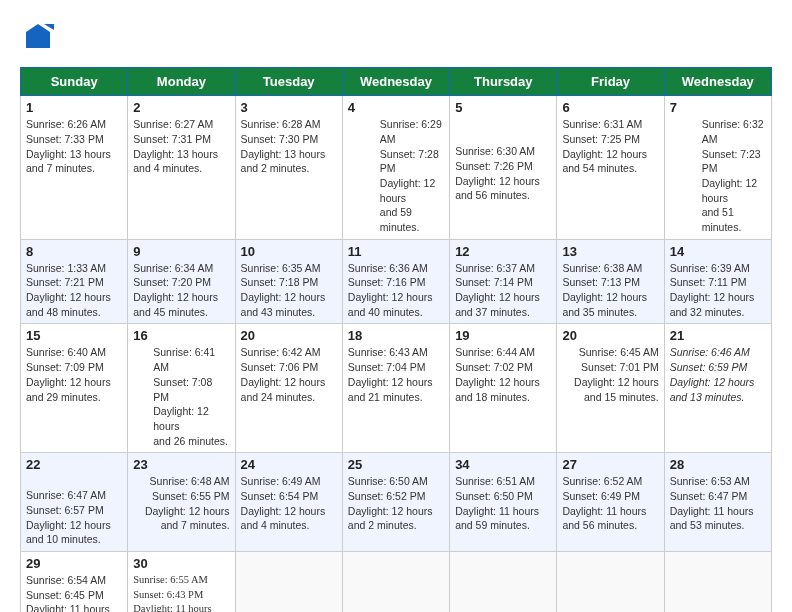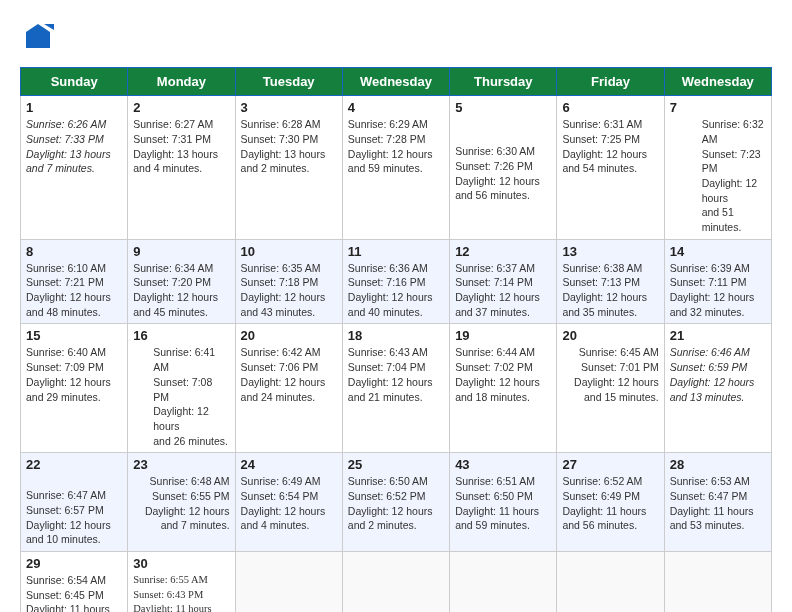--- a/index.html
+++ b/index.html
@@ -120,42 +120,42 @@
         <th>Wednesday</th>
         <th>Thursday</th>
         <th>Friday</th>
         <th>Wednesday</th>
       </tr>
   </thead>
   <tbody id="calendar-body">
       <tr>
         <td>
           <span class="day-number">1</span>
-          <div class="day-info" style="white-space: pre-line; font-style: italic;">Sunrise: 6:26 AM
+          <div class="day-info" style="white-space: pre-line;">Sunrise: 6:26 AM
 Sunset: 7:33 PM
 Daylight: 13 hours
 and 7 minutes.</div>
         </td>
         <td>
           <span class="day-number">2</span>
           <div class="day-info" style="white-space: pre-line;">Sunrise: 6:27 AM
 Sunset: 7:31 PM
 Daylight: 13 hours
 and 4 minutes.</div>
         </td>
         <td>
           <span class="day-number">3</span>
           <div class="day-info" style="white-space: pre-line;">Sunrise: 6:28 AM
 Sunset: 7:30 PM
 Daylight: 13 hours
 and 2 minutes.</div>
         </td>
         <td>
           <span class="day-number">4</span>
-          <div class="day-info" style="white-space: pre-line;">Sunrise: 6:29 AM
+          <div class="day-info" style="white-space: pre-line; margin-left: 32px;">Sunrise: 6:29 AM
 Sunset: 7:28 PM
 Daylight: 12 hours
 and 59 minutes.</div>
         </td>
         <td>
           <span class="day-number">5</span>
           <div class="day-info" style="white-space: pre-line; margin-top: 29px;">Sunrise: 6:30 AM
 Sunset: 7:26 PM
 Daylight: 12 hours
 and 56 minutes.</div>
@@ -171,21 +171,21 @@
           <span class="day-number">7</span>
           <div class="day-info" style="white-space: pre-line; margin-left: 32px;">Sunrise: 6:32 AM
 Sunset: 7:23 PM
 Daylight: 12 hours
 and 51 minutes.</div>
         </td>
       </tr>
       <tr>
         <td>
           <span class="day-number">8</span>
-          <div class="day-info" style="white-space: pre-line;">Sunrise: 6:10 AM
+          <div class="day-info" style="white-space: pre-line;">Sunrise: 1:33 AM
 Sunset: 7:21 PM
 Daylight: 12 hours
 and 48 minutes.</div>
         </td>
         <td>
           <span class="day-number">9</span>
           <div class="day-info" style="white-space: pre-line;">Sunrise: 6:34 AM
 Sunset: 7:20 PM
 Daylight: 12 hours
 and 45 minutes.</div>
@@ -300,21 +300,21 @@
 and 4 minutes.</div>
         </td>
         <td>
           <span class="day-number">25</span>
           <div class="day-info" style="white-space: pre-line;">Sunrise: 6:50 AM
 Sunset: 6:52 PM
 Daylight: 12 hours
 and 2 minutes.</div>
         </td>
         <td>
-          <span class="day-number">43</span>
+          <span class="day-number">34</span>
           <div class="day-info" style="white-space: pre-line;">Sunrise: 6:51 AM
 Sunset: 6:50 PM
 Daylight: 11 hours
 and 59 minutes.</div>
         </td>
         <td>
           <span class="day-number">27</span>
           <div class="day-info" style="white-space: pre-line;">Sunrise: 6:52 AM
 Sunset: 6:49 PM
 Daylight: 11 hours

